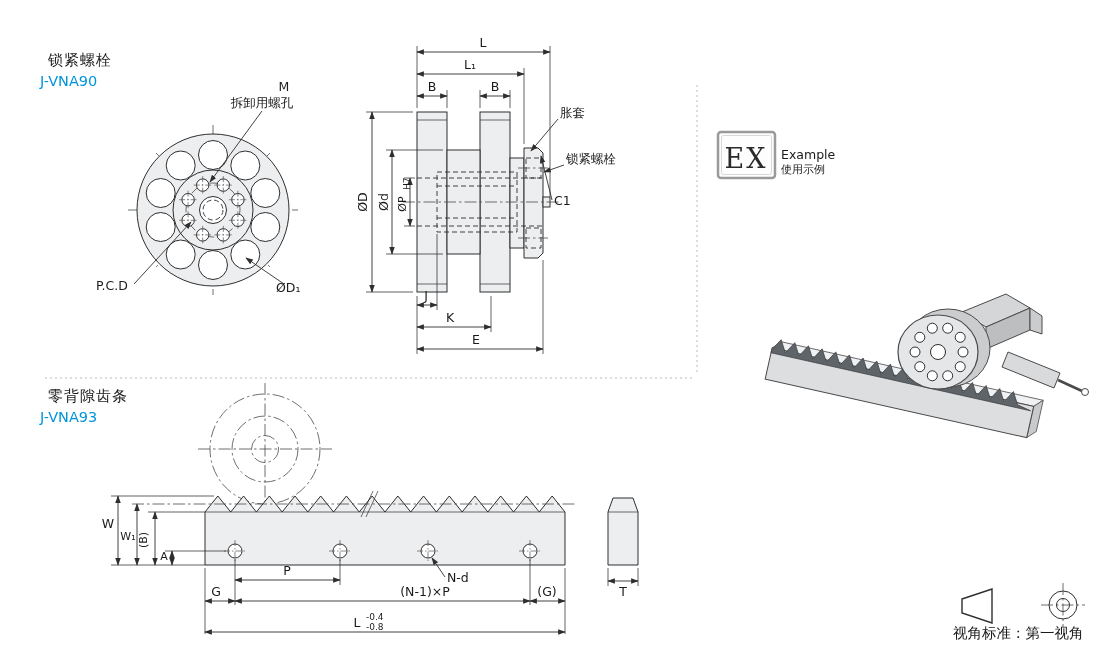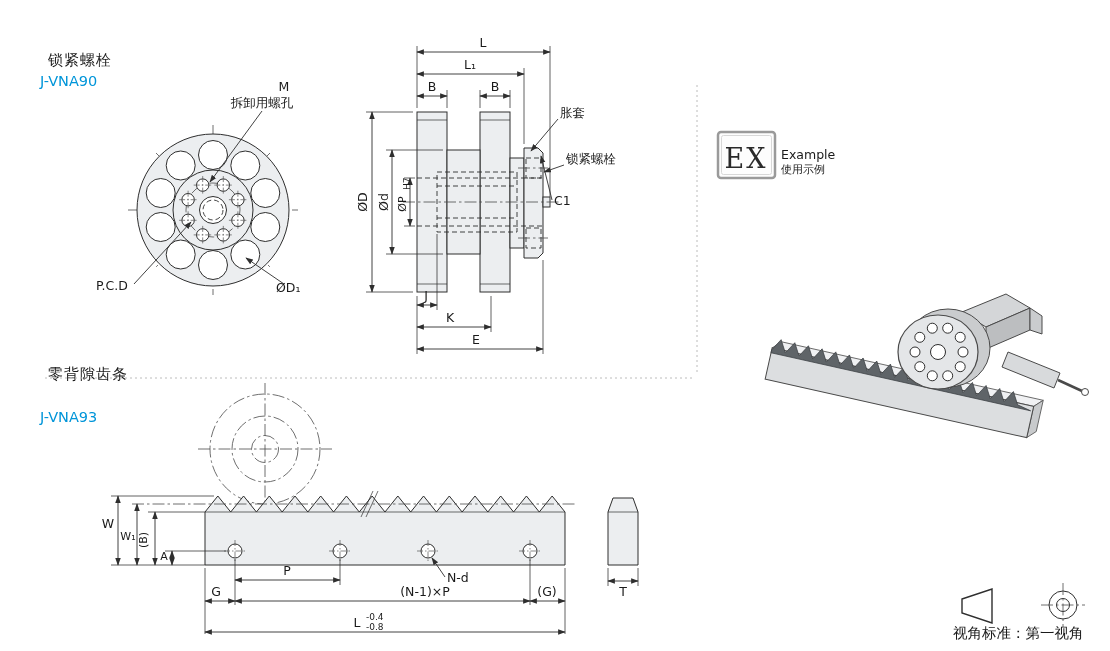--- a/index.html
+++ b/index.html
@@ -24,21 +24,21 @@
   .tser {font-family:"DejaVu Serif","Liberation Serif",serif;font-size:27px;fill:#2a2a2a;letter-spacing:2px;}
   .t14  {font-size:14.5px;}
 </style>
 </head>
 <body>
 
 <div class="canvas">
 
   <div class="sec-title" style="top:51px">锁紧螺栓</div>
   <div class="sec-code" style="top:73px">J-VNA90</div>
-  <div class="sec-title" style="top:365px">零背隙齿条</div>
+  <div class="sec-title" style="top:387px">零背隙齿条</div>
   <div class="sec-code" style="top:409px">J-VNA93</div>
 
   <svg width="1110" height="651" viewBox="0 0 1110 651">
     <defs>
       <marker id="ar" viewBox="0 0 10 10" refX="9" refY="5" markerWidth="8.5" markerHeight="8.5" orient="auto-start-reverse">
         <path d="M0,1.4 L10,5 L0,8.6 Z" fill="#2e2e2e"></path>
       </marker>
       <g id="bolthole">
         <circle r="6.2" class="fillw"></circle>
         <line x1="-9" y1="0" x2="9" y2="0" class="tick"></line>

